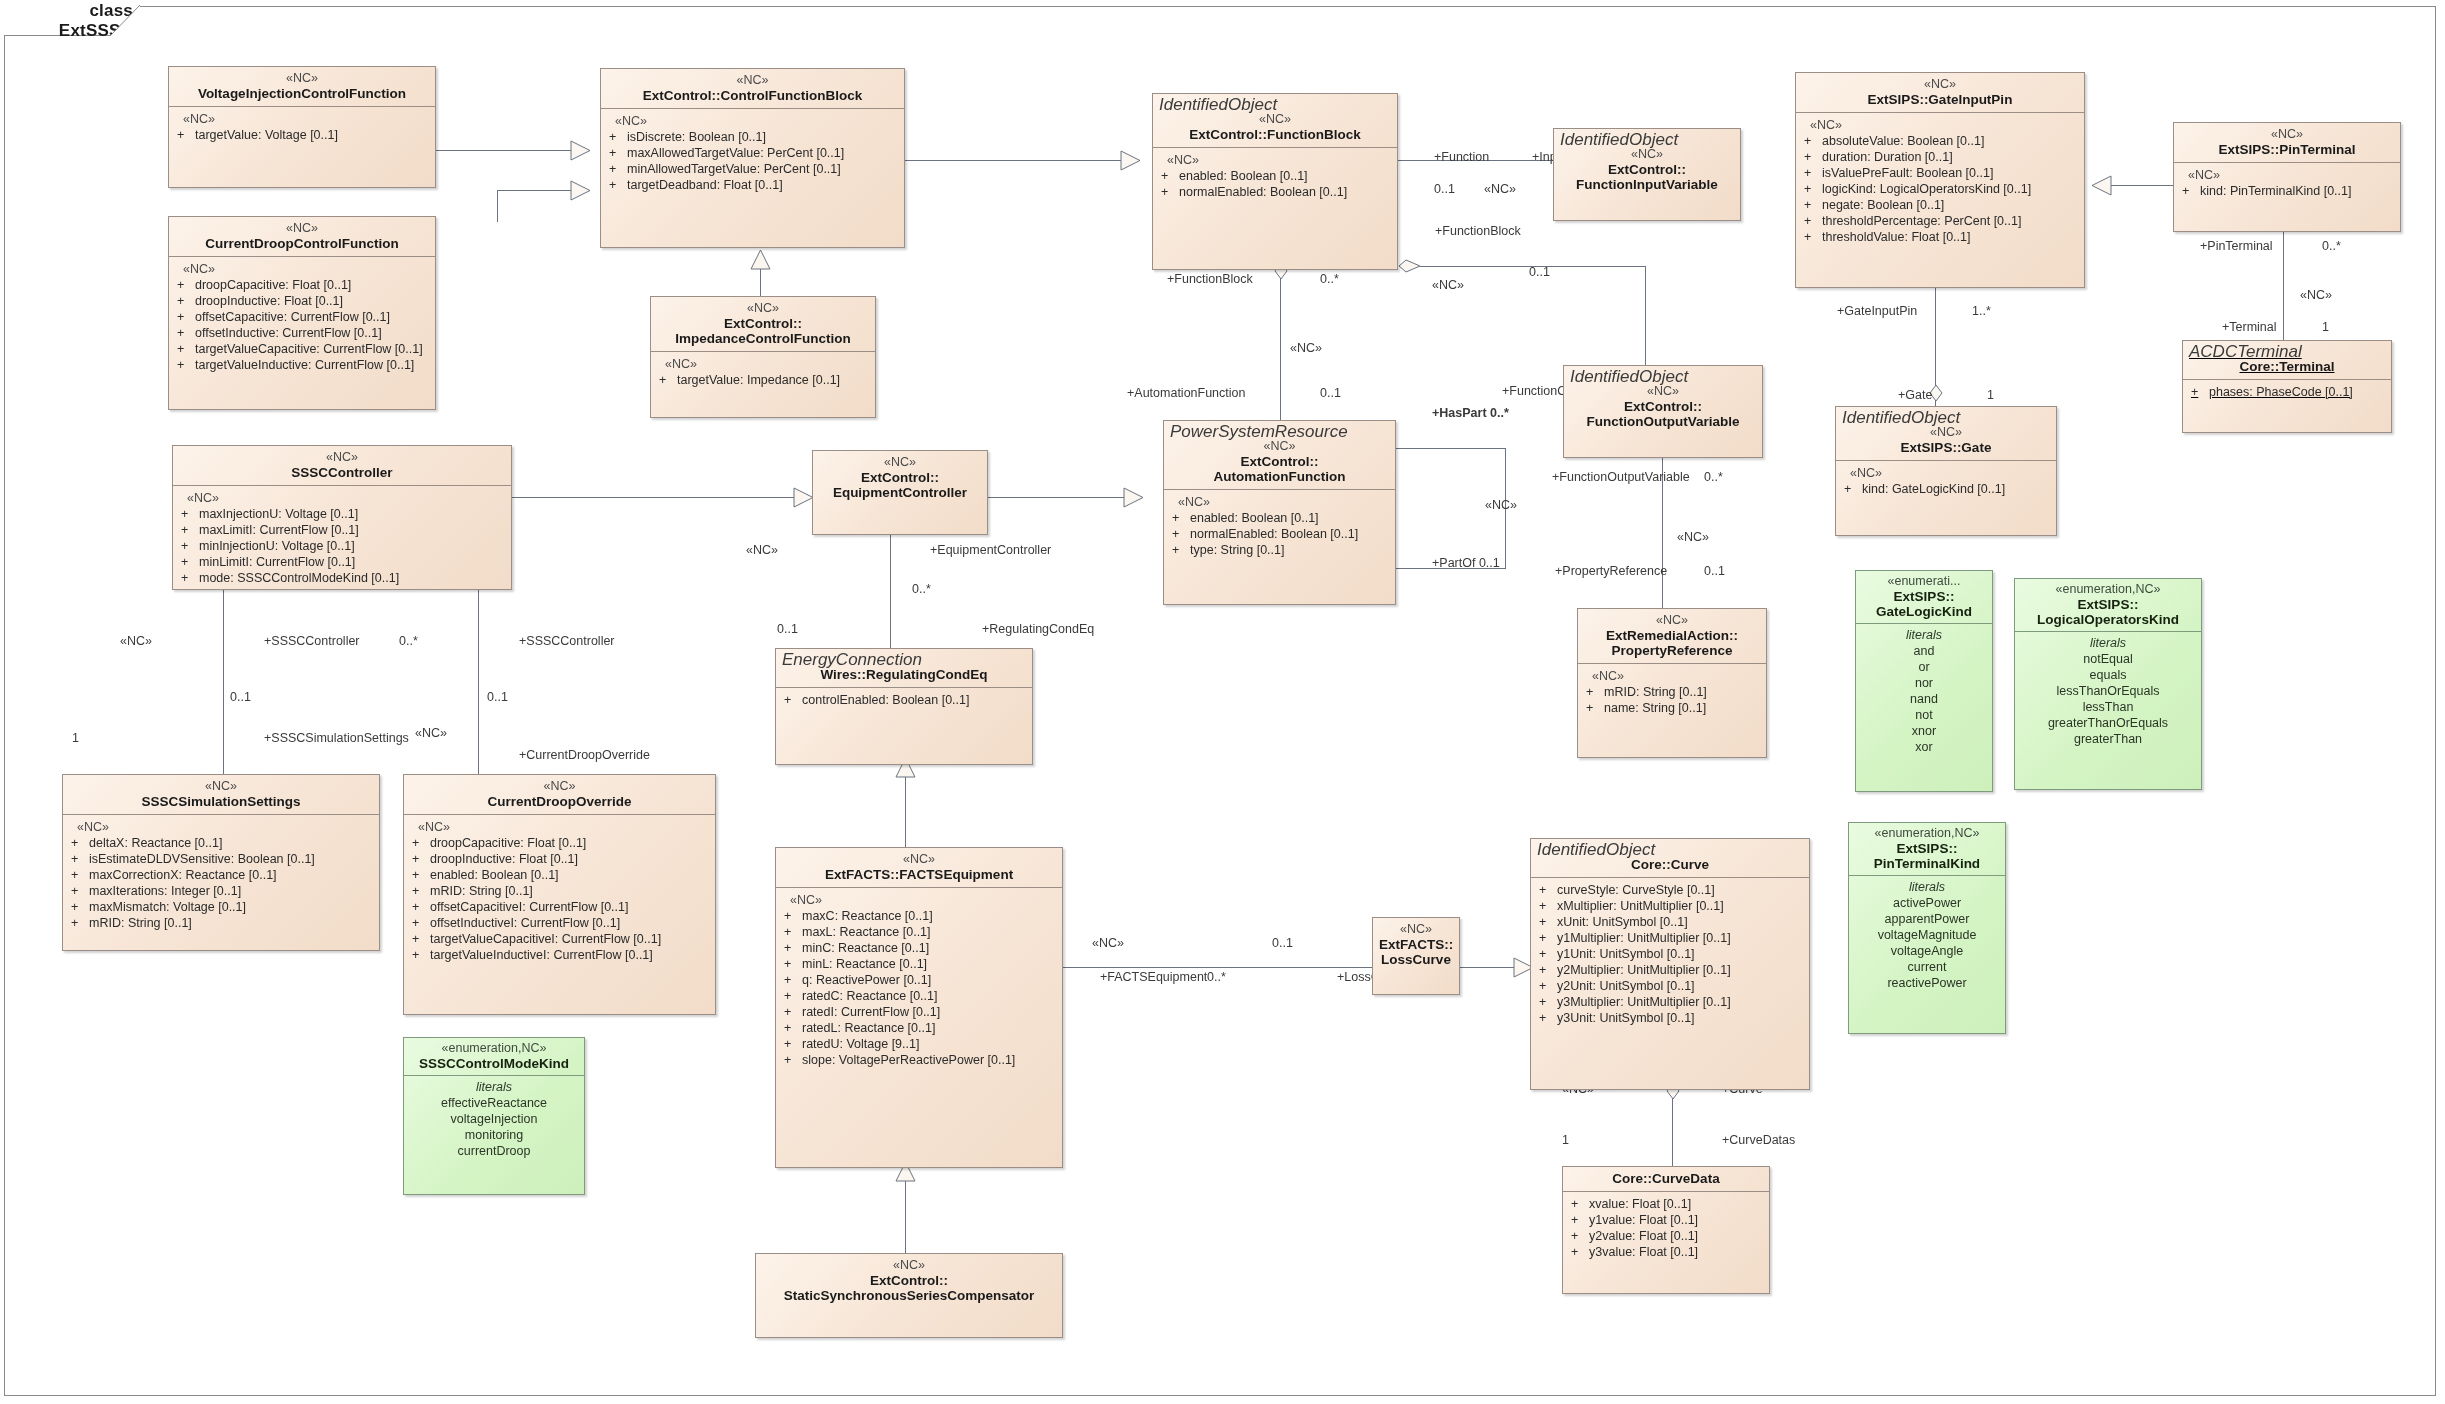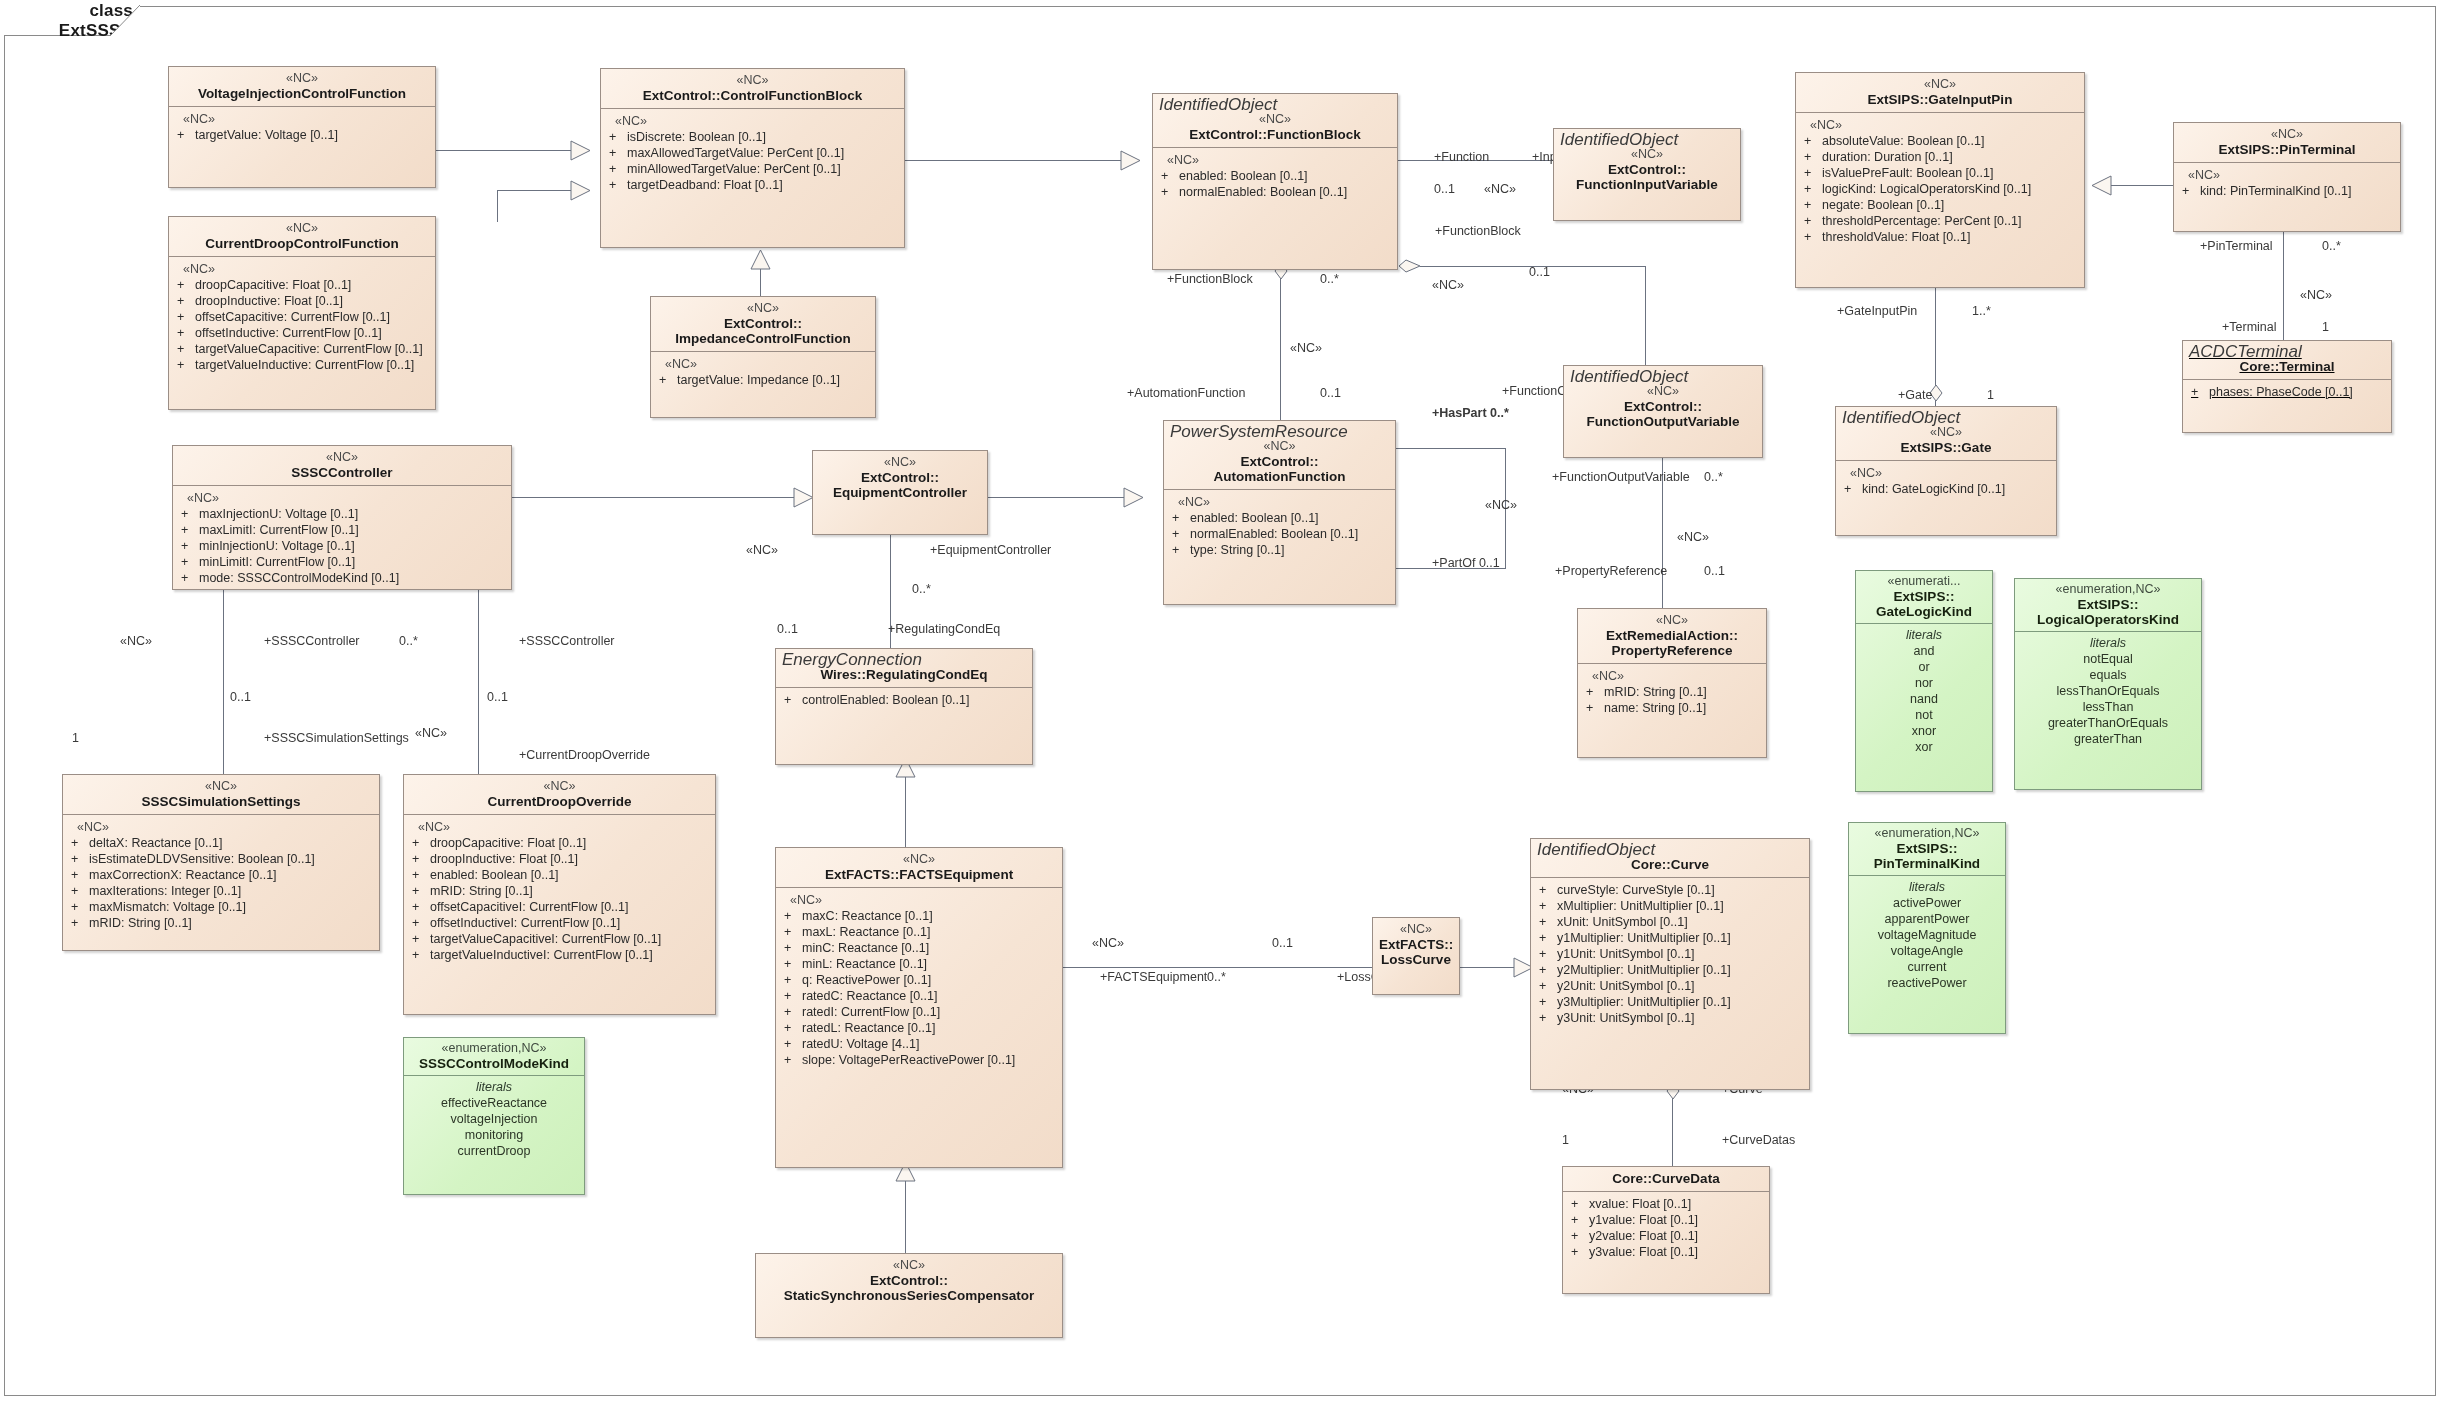--- a/index.html
+++ b/index.html
@@ -226,21 +226,21 @@
   <div class="lbl" style="left:487px;top:634px;">+SSSCController</div>
   <div class="lbl" style="left:40px;top:731px;">1</div>
   <div class="lbl" style="left:232px;top:731px;">+SSSCSimulationSettings</div>
   <div class="lbl" style="left:198px;top:690px;">0..1</div>
   <div class="lbl" style="left:383px;top:726px;">«NC»</div>
   <div class="lbl" style="left:487px;top:748px;">+CurrentDroopOverride</div>
   <div class="lbl" style="left:455px;top:690px;">0..1</div>
   <div class="lbl" style="left:714px;top:543px;">«NC»</div>
   <div class="lbl" style="left:898px;top:543px;">+EquipmentController</div>
   <div class="lbl" style="left:745px;top:622px;">0..1</div>
-  <div class="lbl" style="left:856px;top:622px;">+RegulatingCondEq</div>
+  <div class="lbl" style="left:950px;top:622px;">+RegulatingCondEq</div>
   <div class="lbl" style="left:880px;top:582px;">0..*</div>
   <div class="lbl" style="left:1060px;top:936px;">«NC»</div>
   <div class="lbl" style="left:1068px;top:970px;">+FACTSEquipment</div>
   <div class="lbl" style="left:1240px;top:936px;">0..1</div>
   <div class="lbl" style="left:1305px;top:970px;">+LossCurve</div>
   <div class="lbl" style="left:1175px;top:970px;">0..*</div>
   <div class="lbl" style="left:1530px;top:1082px;">«NC»</div>
   <div class="lbl" style="left:1690px;top:1082px;">+Curve</div>
   <div class="lbl" style="left:1530px;top:1133px;">1</div>
   <div class="lbl" style="left:1690px;top:1133px;">+CurveDatas</div>
@@ -495,21 +495,21 @@
       <div class="attr">
           <span class="vis">+</span>
           <span class="txt">ratedI: CurrentFlow [0..1]</span>
         </div>
       <div class="attr">
           <span class="vis">+</span>
           <span class="txt">ratedL: Reactance [0..1]</span>
         </div>
       <div class="attr">
           <span class="vis">+</span>
-          <span class="txt">ratedU: Voltage [4..1]</span>
+          <span class="txt">ratedU: Voltage [9..1]</span>
         </div>
       <div class="attr">
           <span class="vis">+</span>
           <span class="txt">slope: VoltagePerReactivePower [0..1]</span>
         </div>
     </div>
   </div>
 
   <div class="cls" style="left:755px;top:1253px;width:308px;height:85px;">
     <div class="hdr noline">

